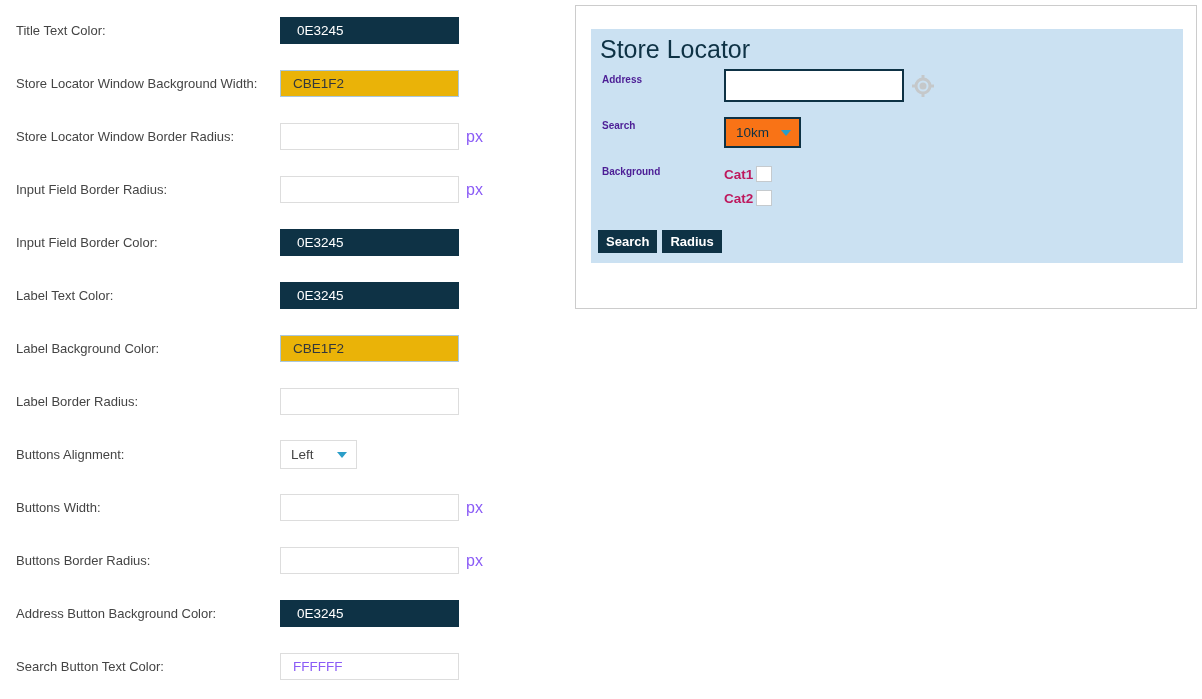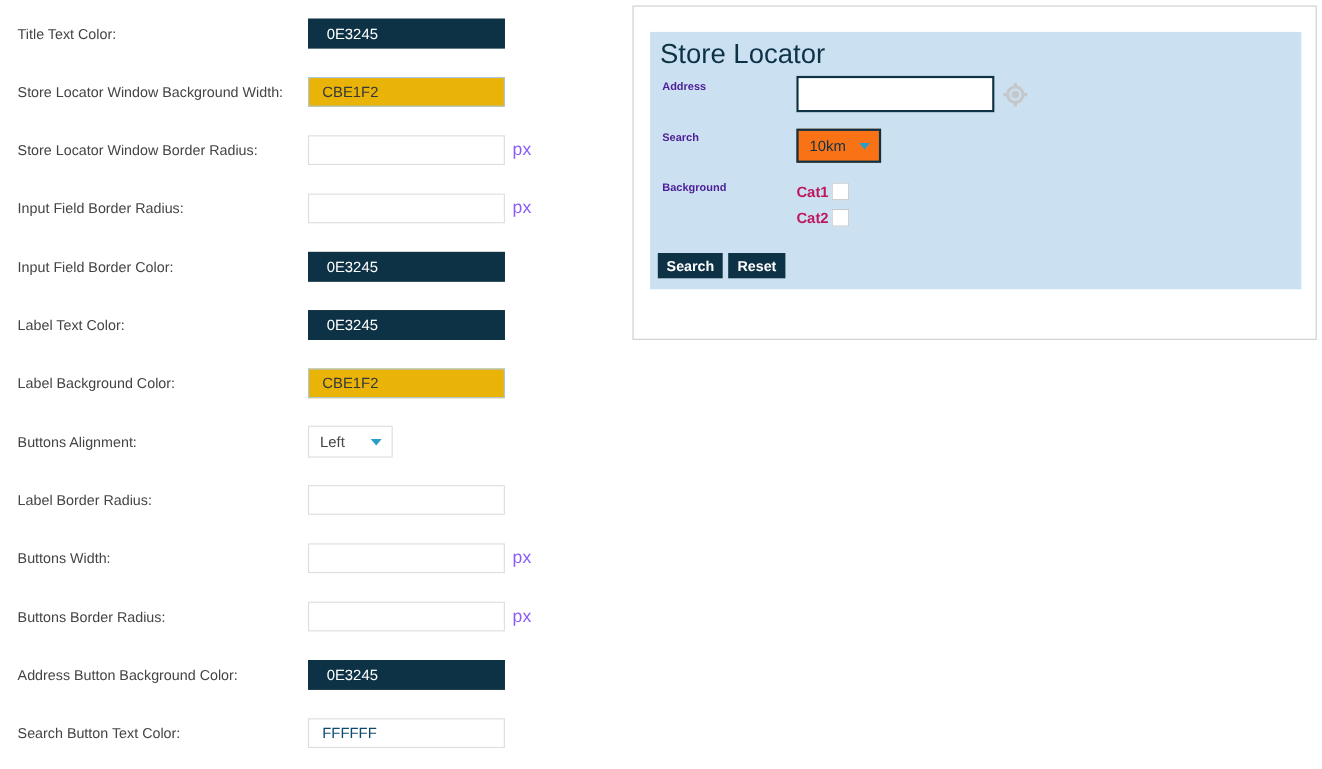--- a/index.html
+++ b/index.html
@@ -10,21 +10,21 @@
     font-family:"Liberation Sans", sans-serif;
     overflow:hidden;
   }
 
   
   .settings { position:absolute; left:16px; top:17px; width:540px; }
   .row { display:flex; align-items:center; height:27px; margin-bottom:26px; }
   .flabel { width:264px; flex-shrink:0; font-size:13px; color:#444444; }
   .fin {
     width:179px; height:27px; box-sizing:border-box;
-    border:1px solid #dddddd; background:#ffffff; color:#0c4a6e;
+    border:1px solid #dddddd; background:#ffffff; color:#8b5cf6;
     padding:0 8px 0 12px; font-size:13.5px; font-family:inherit; outline:none;
   }
   .fin.dark { background:#0E3245; border-color:#0E3245; color:#ffffff;padding-left:16px; }
   .fin.blue { background:#eab308; border-color:#a9c7de; color:#32373c; }
   .suffix { margin-left:7px; font-size:16px; color:#8b5cf6; }
   .fselect {
     box-sizing:border-box; width:77px; height:29px;
     border:1px solid #dddddd; background:#ffffff;
     display:flex; align-items:center; justify-content:space-between;
     padding:0 9px 0 10px; font-size:13.5px; color:#444444; cursor:pointer;
@@ -109,30 +109,30 @@
     <label class="flabel">Label Text Color:</label>
     <input class="fin dark" value="0E3245" style="">
   </div>
 
   <div class="row">
     <label class="flabel">Label Background Color:</label>
     <input class="fin blue" value="CBE1F2" style="">
   </div>
 
   <div class="row">
+    <label class="flabel">Label Border Radius:</label>
+    <input class="fin" value="" style="">
+  </div>
+
+  <div class="row">
     <label class="flabel">Buttons Alignment:</label>
     <div class="fselect">
       <span>Left</span>
       <span class="caret-down"></span>
     </div>
-  </div>
-
-  <div class="row">
-    <label class="flabel">Label Border Radius:</label>
-    <input class="fin" value="" style="">
   </div>
 
   <div class="row">
     <label class="flabel">Buttons Width:</label>
     <input class="fin" value="" style="">
     <span class="suffix">px</span>
   </div>
 
   <div class="row">
     <label class="flabel">Buttons Border Radius:</label>
@@ -183,17 +183,17 @@
         <span class="sl-checkbox"></span>
       </div>
       <div class="sl-cat">
         <span>Cat2</span>
         <span class="sl-checkbox"></span>
       </div>
     </div>
 
     <div class="sl-buttons">
       <button class="sl-btn">Search</button>
-      <button class="sl-btn">Reset</button>
+      <button class="sl-btn">Radius</button>
     </div>
 
   </div>
 </div>
 
 </body></html>

